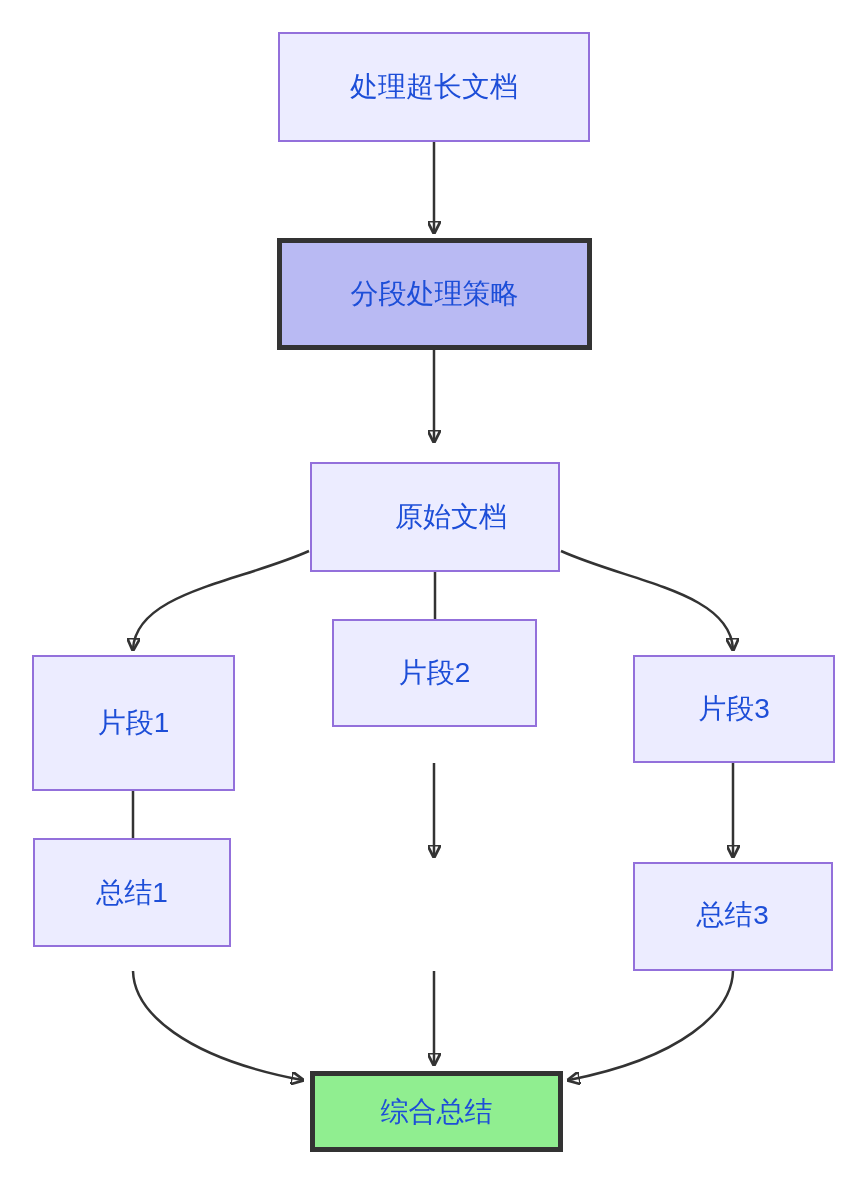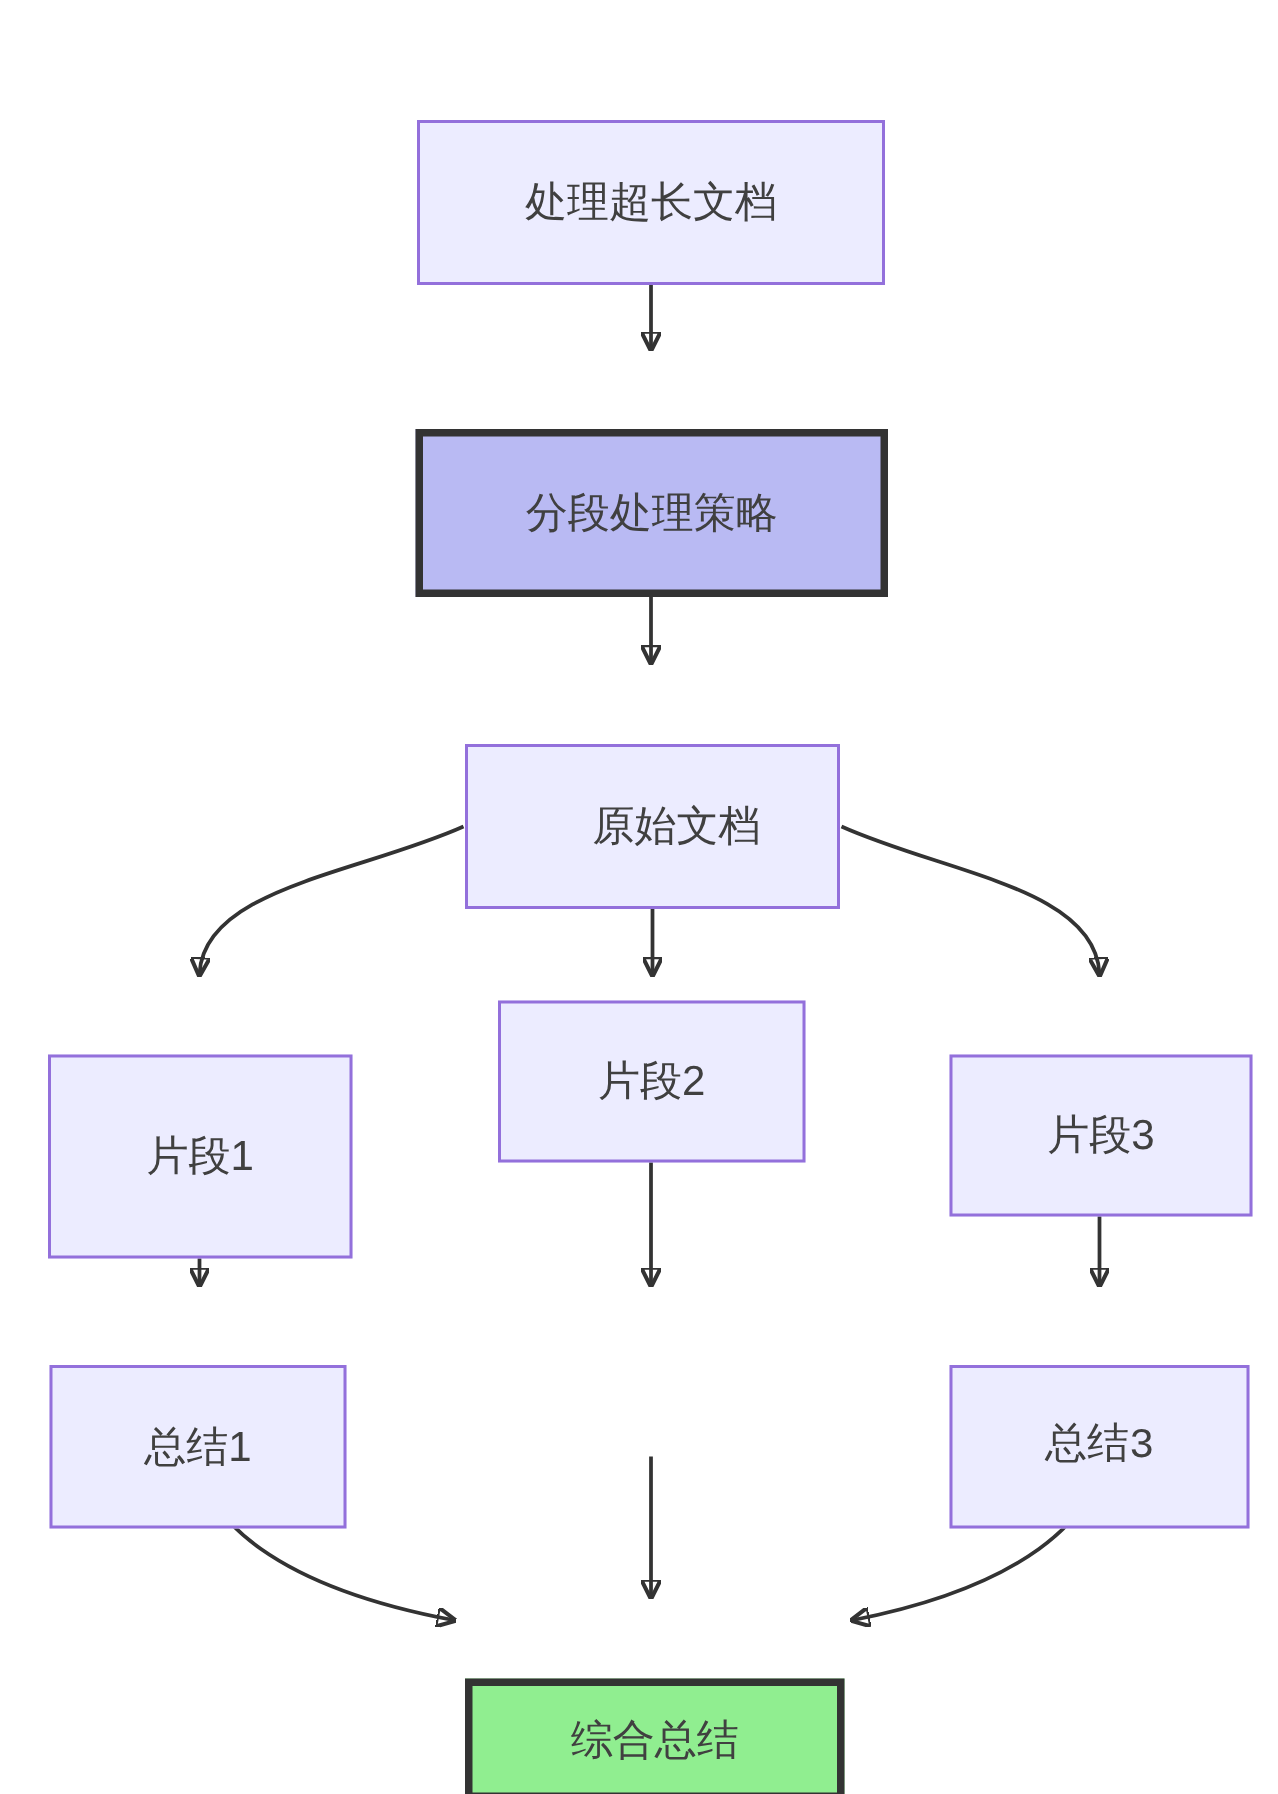--- a/index.html
+++ b/index.html
@@ -27,46 +27,45 @@
     stroke: #333333;
     stroke-width: 2.5px;
   }
   .node {
     position: absolute;
     box-sizing: border-box;
     display: flex;
     align-items: center;
     justify-content: center;
     font-size: 28px;
-    color: #404040;
+    color: #1d4ed8;
     text-align: center;
     line-height: 1.2;
-    margin-top: 48px;
   }
   .node-default {
     background: #ECECFF;
     border: 2px solid #9370DB;
   }
   .node-emphasis {
     background: #B9BAF3;
     border: 5px solid #333333;
     align-items: center;
   }
   .node-success {
     background: #90EE90;
     border: 5px solid #333333;
   }
   
   #node-A  { left: 278px; top: 32px;   width: 312px; height: 110px; }
   #node-B  { left: 277px; top: 238px;  width: 315px; height: 112px; }
-  #node-C  { left: 310px; top: 448px;  width: 250px; height: 110px; padding-left: 32px; }
+  #node-C  { left: 310px; top: 462px;  width: 250px; height: 110px; padding-left: 32px; }
   #node-D1 { left: 32px;  top: 655px;  width: 203px; height: 136px; }
   #node-D2 { left: 332px; top: 619px;  width: 205px; height: 108px; }
   #node-D3 { left: 633px; top: 655px;  width: 202px; height: 108px; justify-content: center; }
-  #node-E1 { left: 33px;  top: 862px;  width: 198px; height: 109px; }
+  #node-E1 { left: 33px;  top: 838px;  width: 198px; height: 109px; }
   #node-E2 { left: 331px; top: 862px;  width: 205px; height: 109px; }
   #node-E3 { left: 633px; top: 862px;  width: 200px; height: 109px; font-family: Liberation Mono, monospace; }
   #node-F  { left: 310px; top: 1071px; width: 253px; height: 81px; }
 </style>
 </head>
 <body>
 
 <div class="canvas">
 
   <svg class="edges" viewBox="0 0 852 1196" xmlns="http://www.w3.org/2000/svg">

